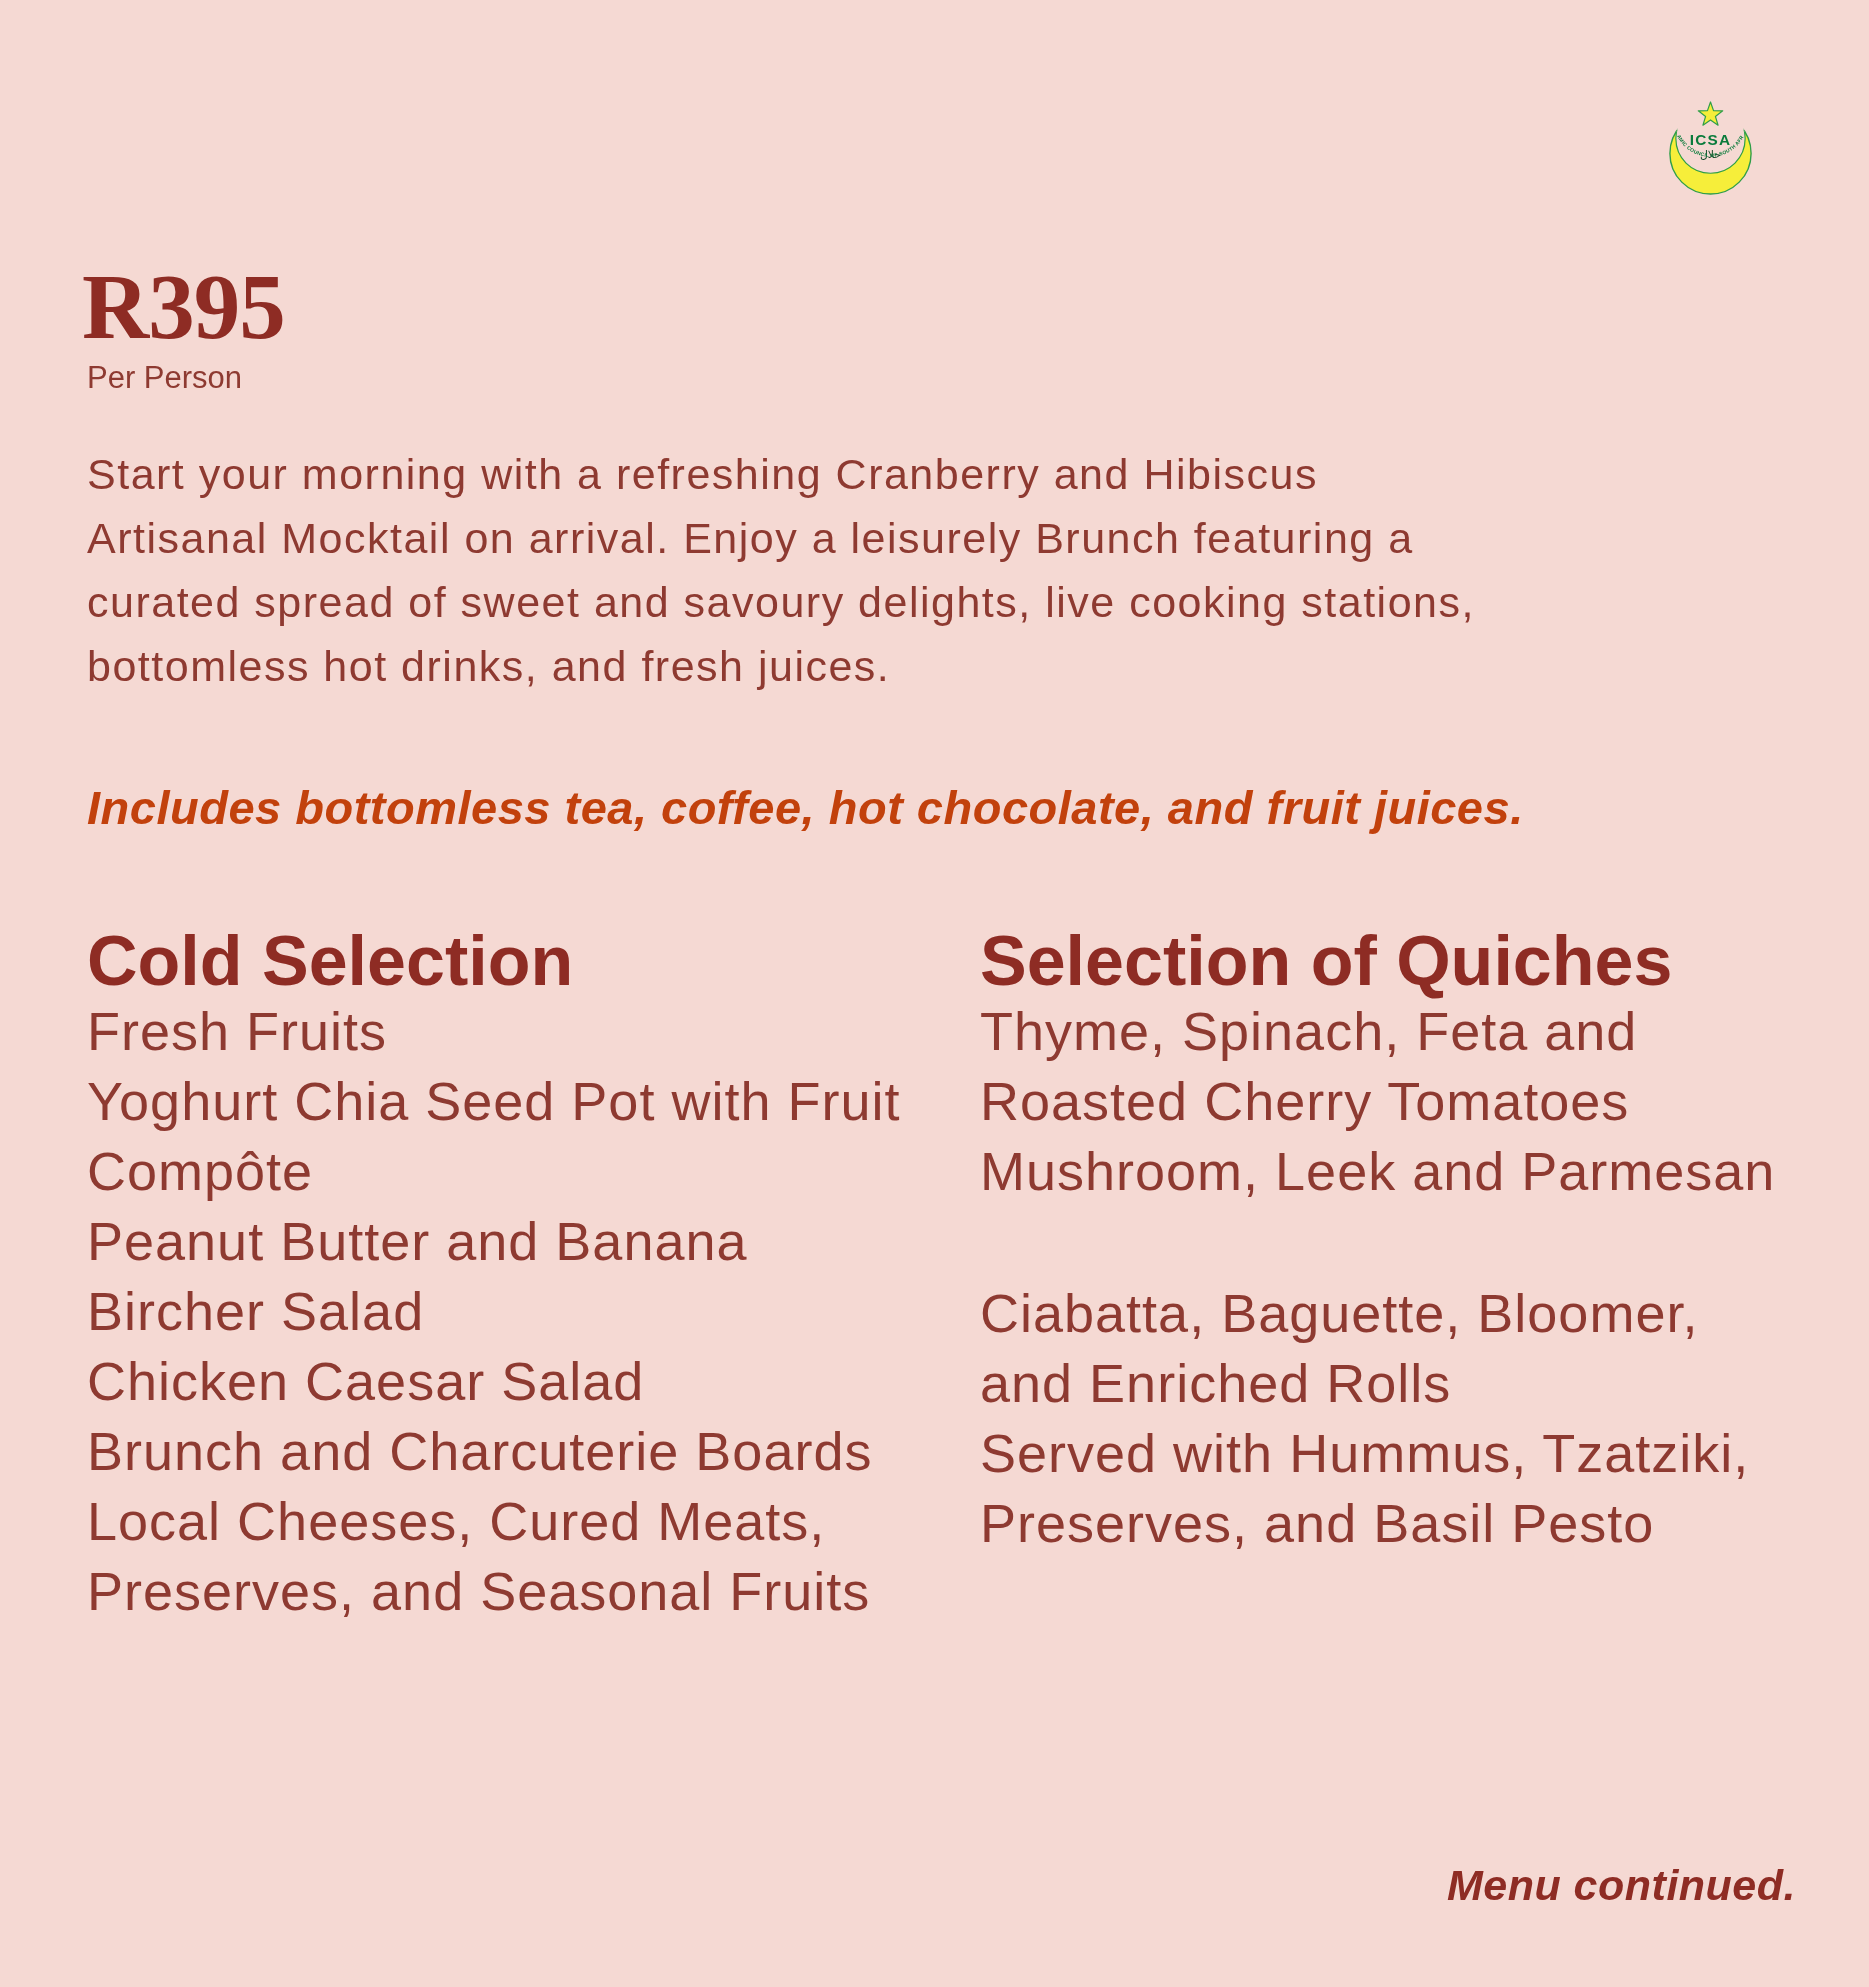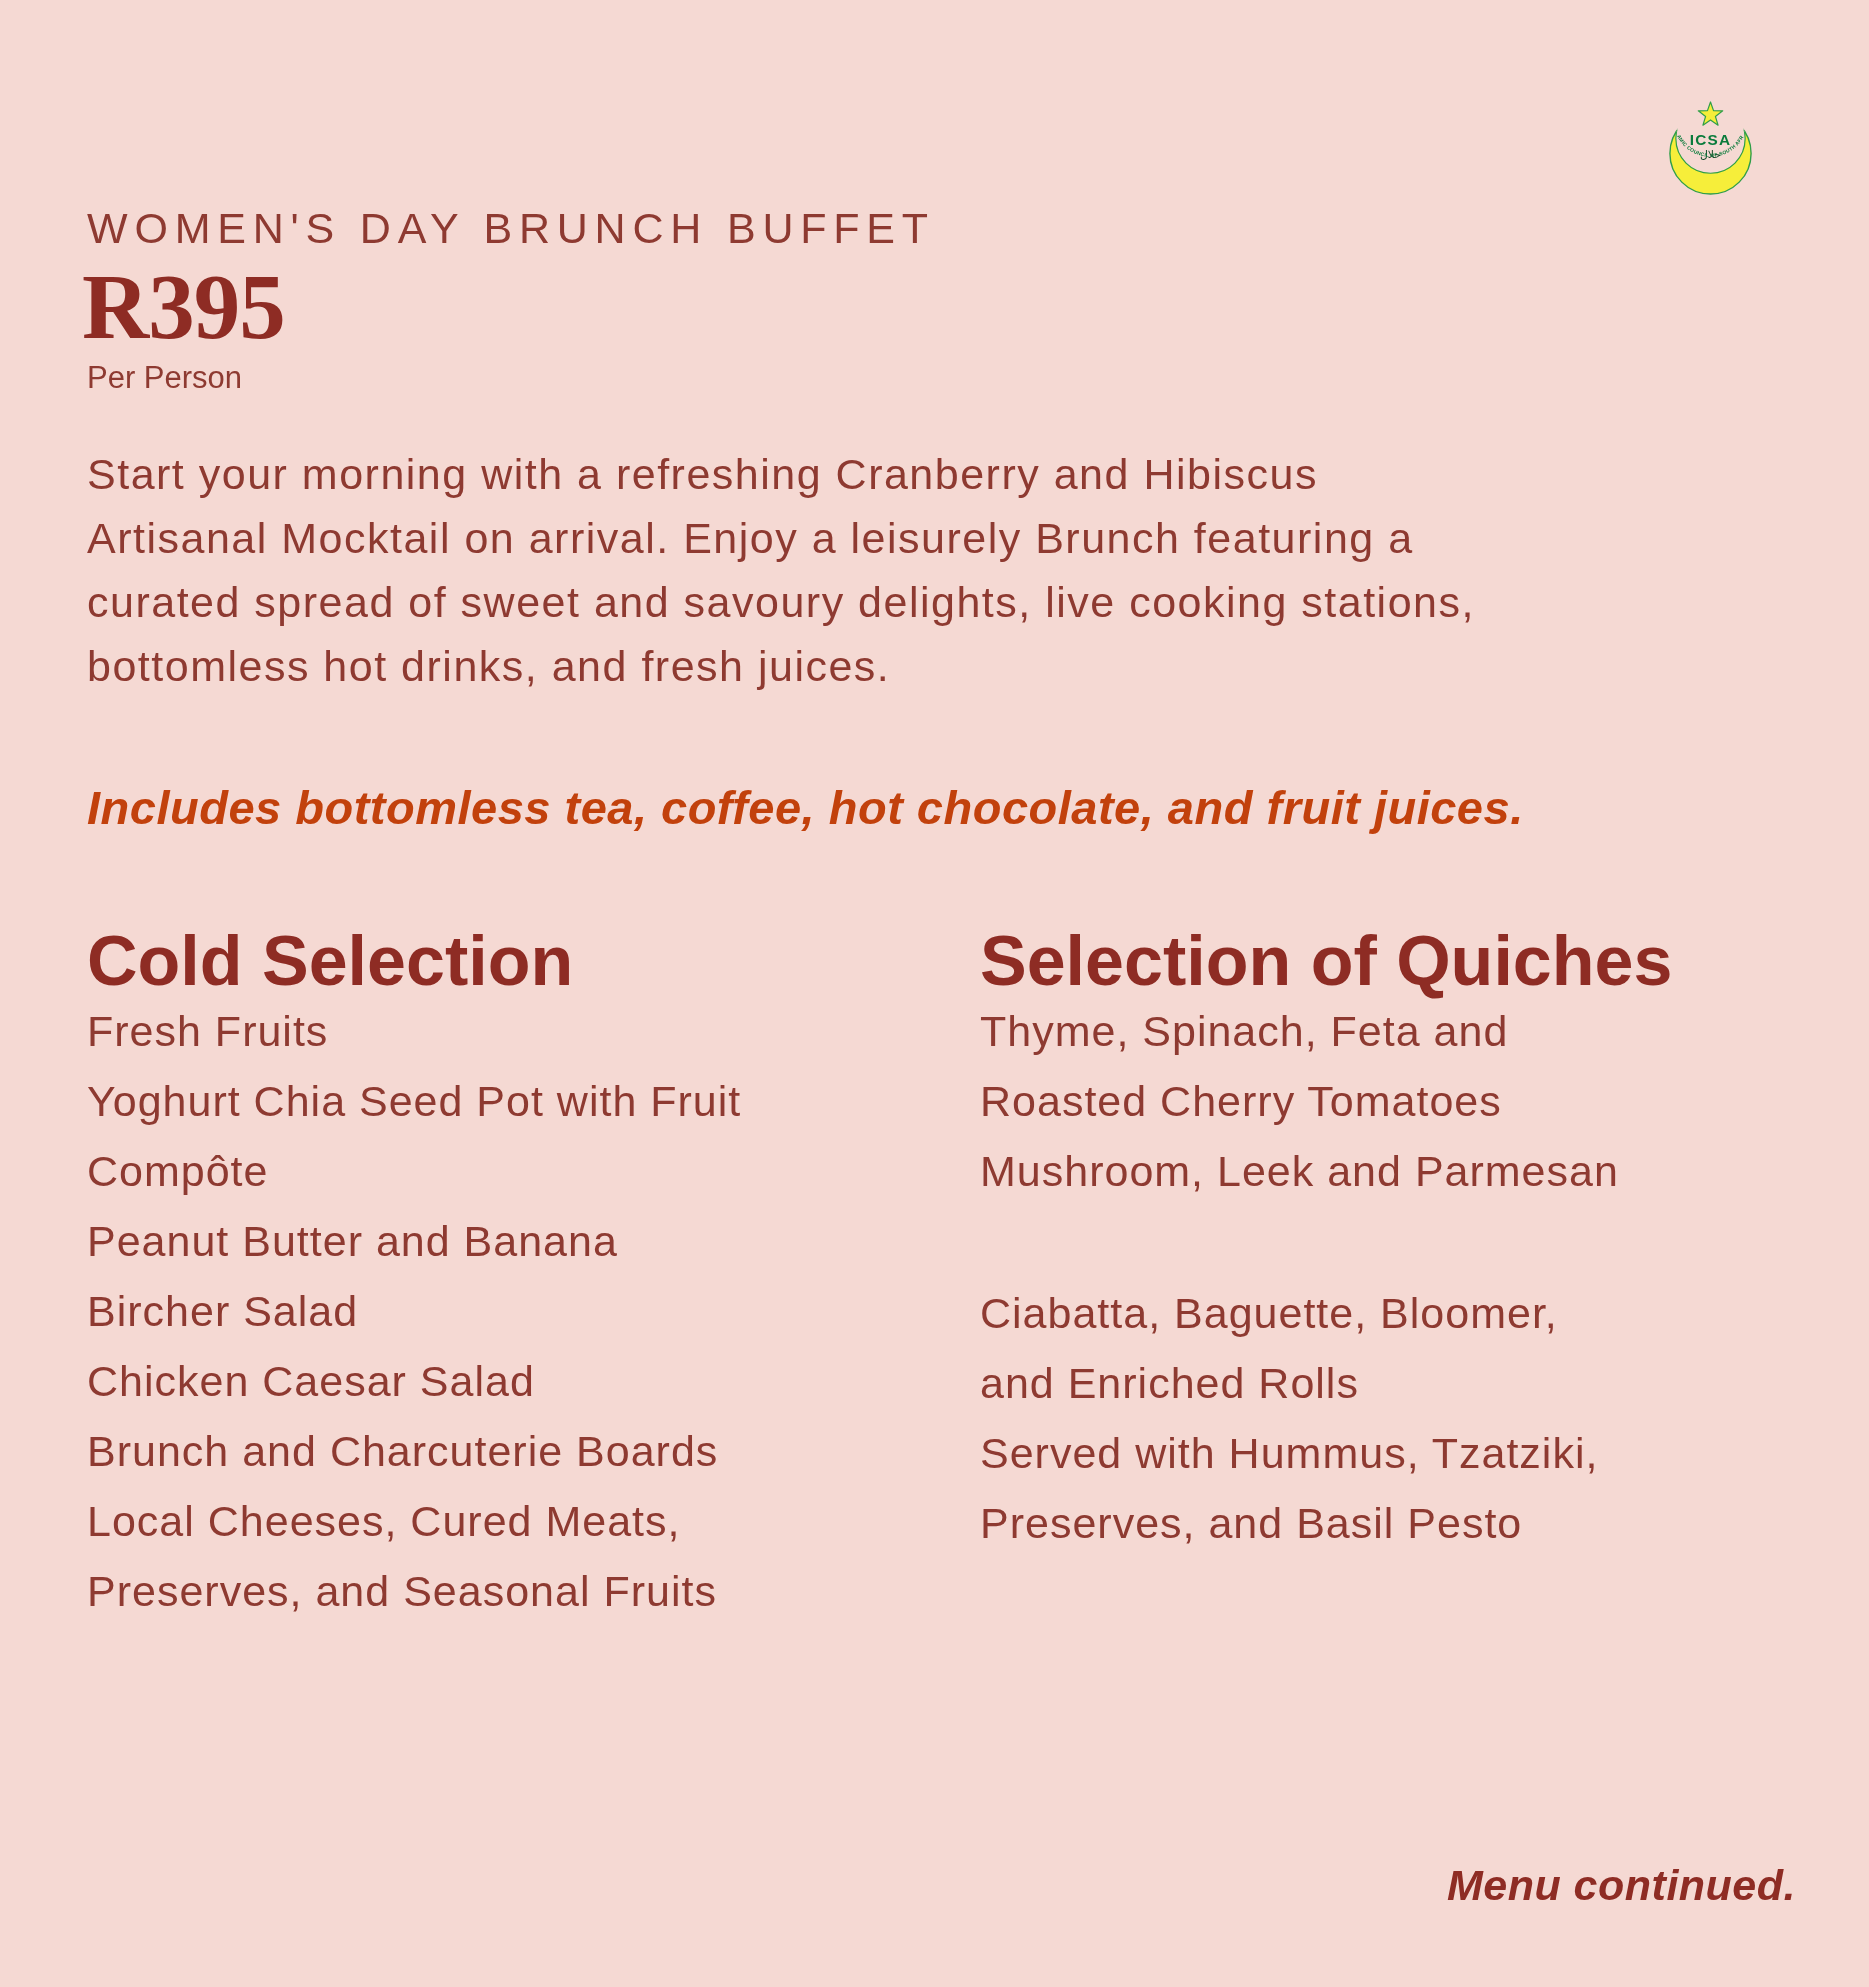--- a/index.html
+++ b/index.html
@@ -44,21 +44,21 @@
   }
 
   .column { position:absolute; top:926px; }
   .column-left  { left:87px; }
   .column-right { left:980px; }
   .section-title {
     font-size:70px; font-weight:700; line-height:70px;
     color:#8e2c24; white-space:nowrap;
   }
   .menu-line {
-    font-size:43px; line-height:70px; letter-spacing:1px;
+    font-size:54px; line-height:70px; letter-spacing:1px;
     color:#8e3a31; white-space:nowrap;
   }
   .section-gap { margin-top:72px; }
 
   .continued {
     position:absolute; right:74px; top:1861px;
     font-size:43px; font-style:italic; font-weight:600;
     letter-spacing:0.5px; color:#8e2c24; white-space:nowrap;
   }
 </style>
@@ -83,21 +83,20 @@
       <circle cx="50" cy="42" r="35" fill="none" stroke="#2f9e48" stroke-width="1.2" clip-path="url(#outer-clip)"></circle>
       <polygon points="50,5 53.06,13.79 62.36,13.98 54.95,19.61 57.64,28.52 50,23.2 42.36,28.52 45.05,19.61 37.64,13.98 46.94,13.79" fill="#f6ee3a" stroke="#2f9e48" stroke-width="1.2" stroke-linejoin="round"></polygon>
       <text x="50" y="48" text-anchor="middle" font-size="15.5" font-weight="bold" letter-spacing="1.2" fill="#0a7b3b" font-family="Liberation Sans, DejaVu Sans, sans-serif">ICSA</text>
       <text x="50" y="62" text-anchor="middle" font-size="11" fill="#134a28" font-family="DejaVu Sans, sans-serif">حلال</text>
       <text font-size="5" font-weight="bold" letter-spacing="0.3" fill="#0a7b3b" font-family="Liberation Sans, DejaVu Sans, sans-serif">
         <textPath href="#ring-path" startOffset="50%" text-anchor="middle">ISLAMIC COUNCIL OF SOUTH AFRICA</textPath>
       </text>
     </svg>
   </div>
 
-  <div class="eyebrow">WOMEN'S DAY BRUNCH BUFFET</div>
   <div class="price">R395</div>
   <div class="price-caption">Per Person</div>
 
   <div class="intro">
       <div class="intro-line">Start your morning with a refreshing Cranberry and Hibiscus</div>
       <div class="intro-line">Artisanal Mocktail on arrival. Enjoy a leisurely Brunch featuring a</div>
       <div class="intro-line">curated spread of sweet and savoury delights, live cooking stations,</div>
       <div class="intro-line">bottomless hot drinks, and fresh juices.</div>
     </div>
 

